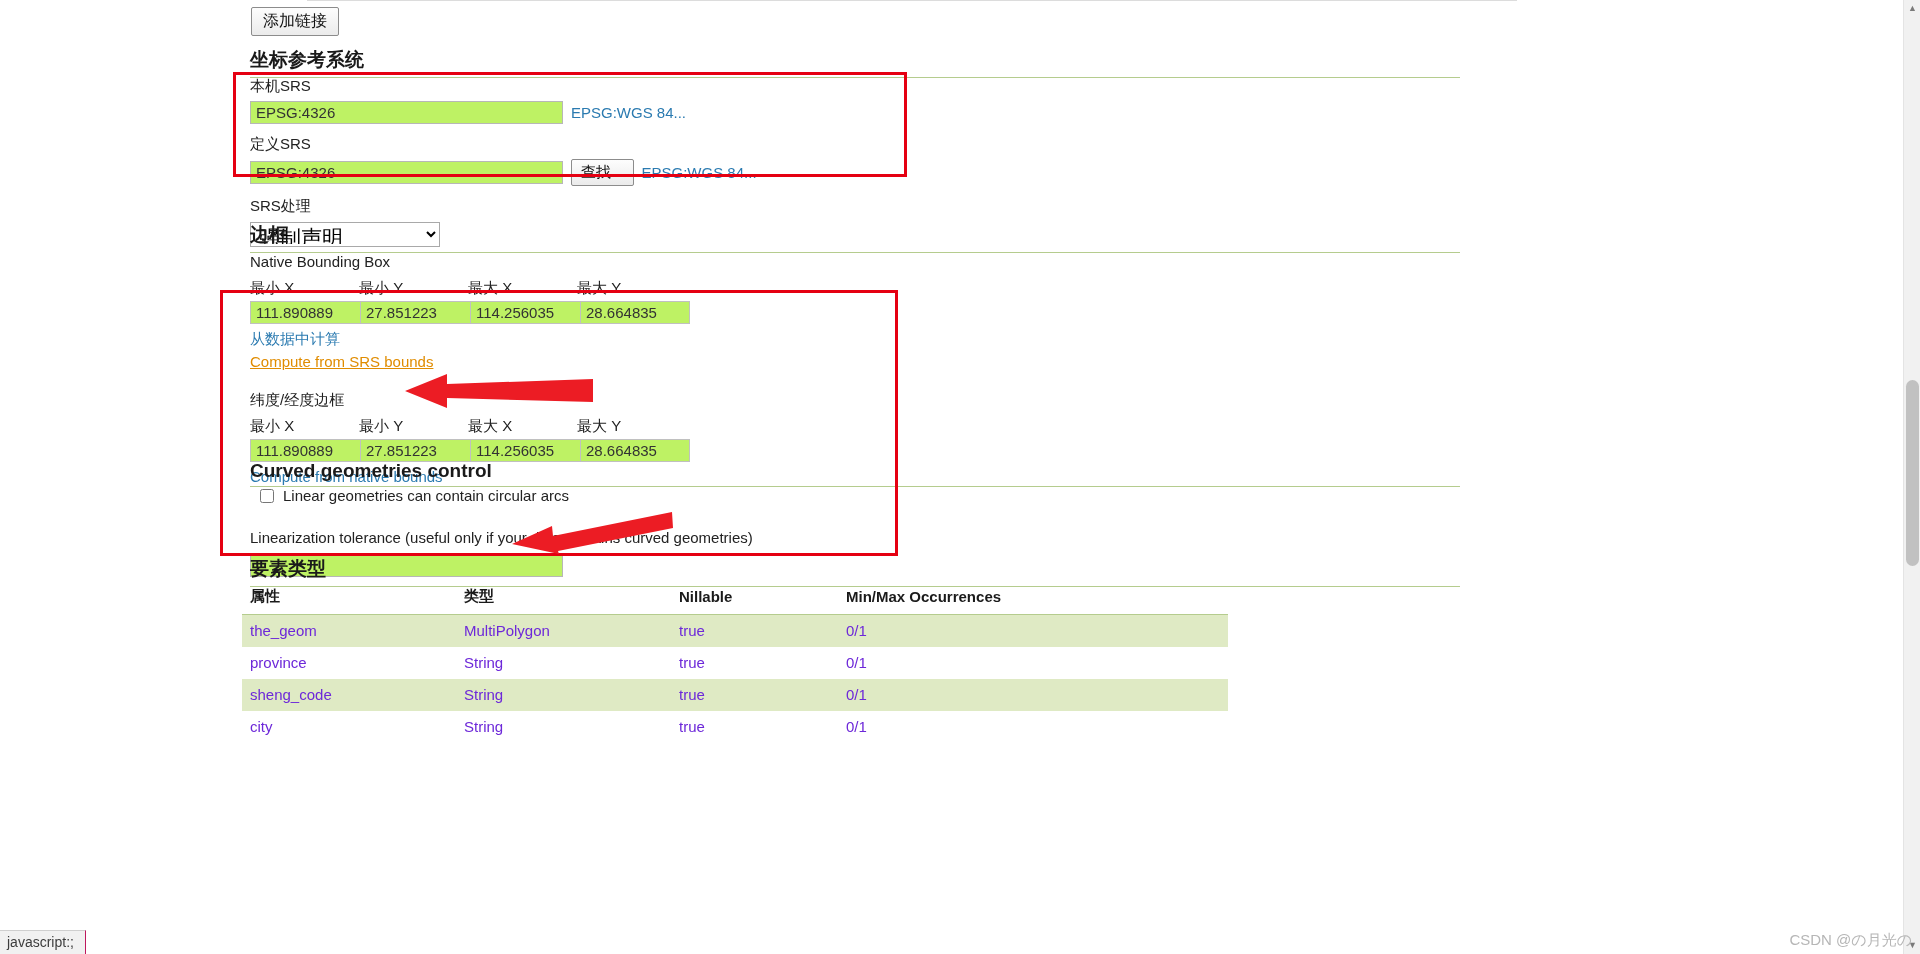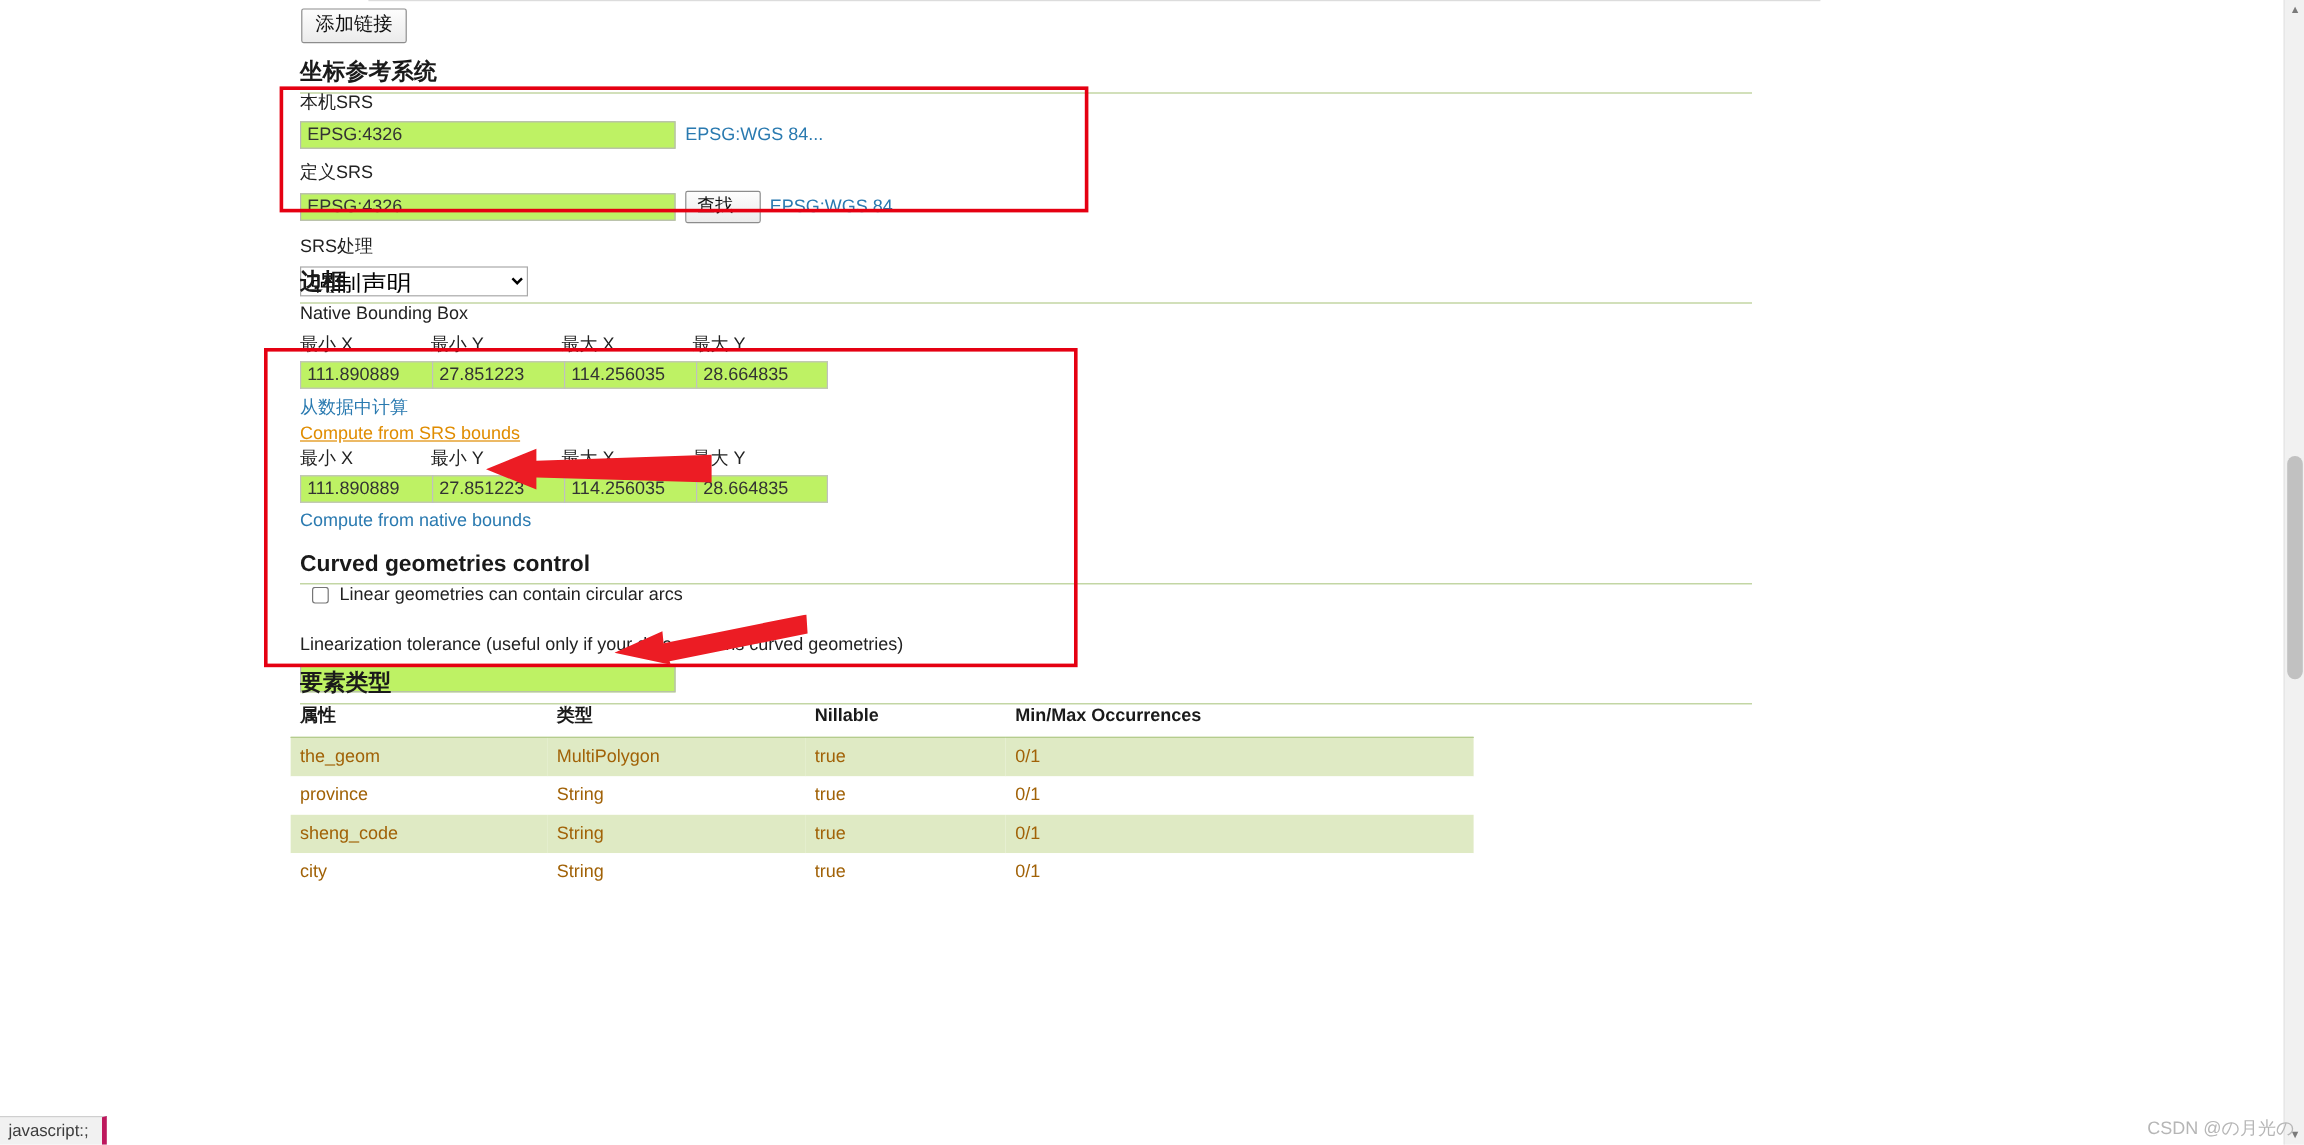--- a/index.html
+++ b/index.html
@@ -133,21 +133,21 @@
   table.ft th {
     text-align: left;
     font-weight: bold;
     color: #1a1a1a;
     padding: 7px 0 8px 8px;
     border-bottom: 1px solid #b5cc8e;
     font-size: 15px;
   }
   table.ft td {
     padding: 7px 0 8px 8px;
-    color: #a16207;
+    color: #6d28d9;
     font-size: 15px;
   }
   table.ft tr.odd td { background: #dfeac4; }
   table.ft tr.even td { background: #ffffff; }
   
   .bottombar {
     position: absolute;
     left: 307px;
     top: 905px;
     display: flex;
@@ -179,21 +179,21 @@
     font-size: 16px;
     text-decoration: none;
     cursor: pointer;
   }
   
   .statusbar {
     position: absolute;
     left: 0; bottom: 0;
     background: #f1f1f1;
     border-top: 1px solid #cfcfcf;
-    border-right: 4px solid #be185d;
+    border-right: 1px solid #be185d;
     padding: 3px 11px 4px 7px;
     font-size: 14px;
     color: #3c3c3c;
     font-family: "Liberation Sans", sans-serif;
   }
   .watermark {
     position: absolute;
     right: 8px; bottom: 4px;
     font-size: 15px;
     color: #b6b6b6;
@@ -265,20 +265,21 @@
           <input class="txt" value="114.256035" style="">
           <input class="txt" value="28.664835" style="">
         </div>
         <div style="margin-top:6px;">
           <a class="lnk-blue">从数据中计算</a>
         </div>
         <div style="margin-top:4px;">
           <a class="lnk-orange">Compute from SRS bounds</a>
         </div>
 
+        <div class="label" style="margin-top:14px;">纬度/经度边框</div>
         <div class="bbox-head" style="margin-top:1px;">
           <span style="width:109px;">最小 X</span>
           <span style="width:109px;">最小 Y</span>
           <span style="width:109px;">最大 X</span>
           <span style="width:109px;">最大 Y</span>
         </div>
         <div class="bbox-row" style="margin-top:2px;">
           <input class="txt" value="111.890889" style="">
           <input class="txt" value="27.851223" style="">
           <input class="txt" value="114.256035" style="">

